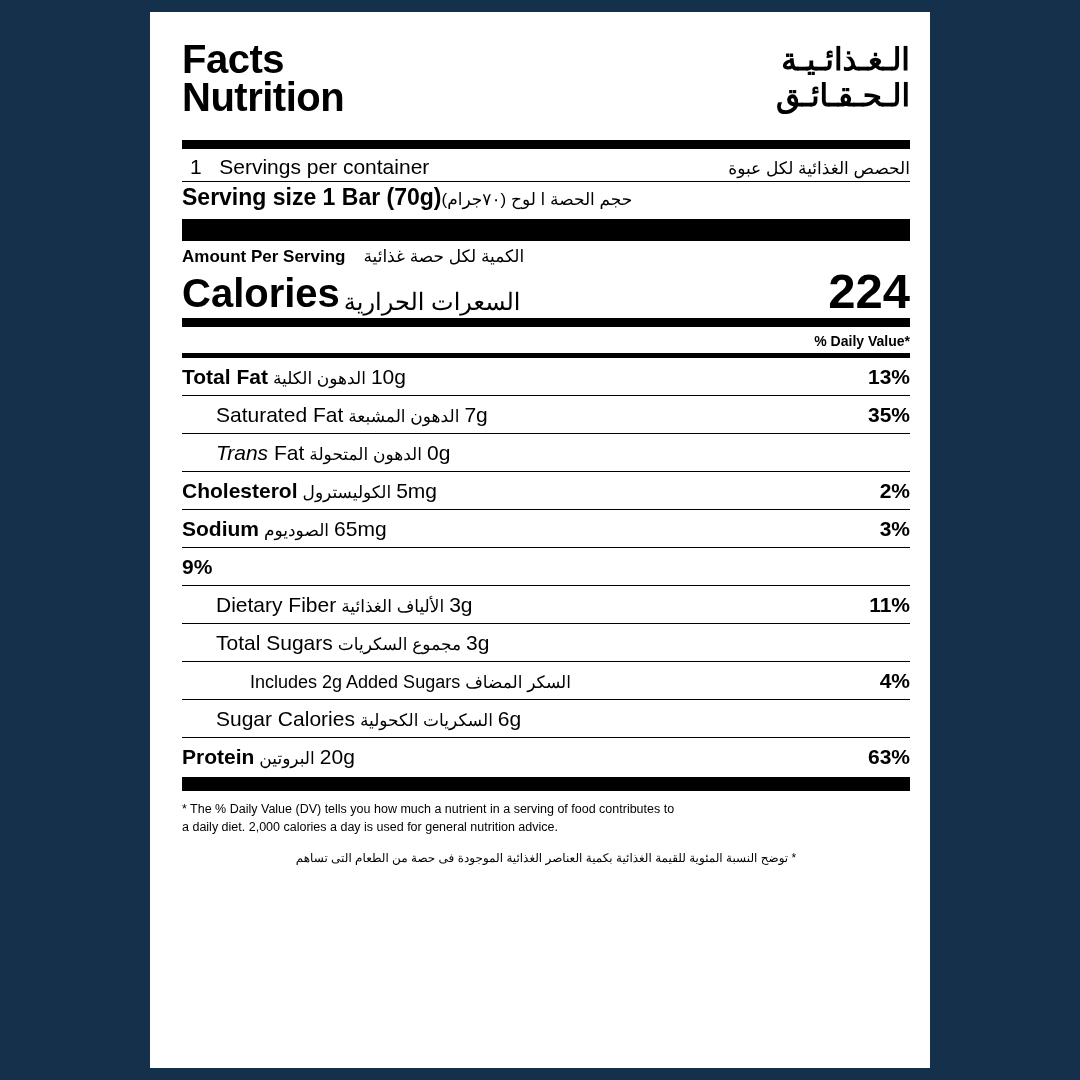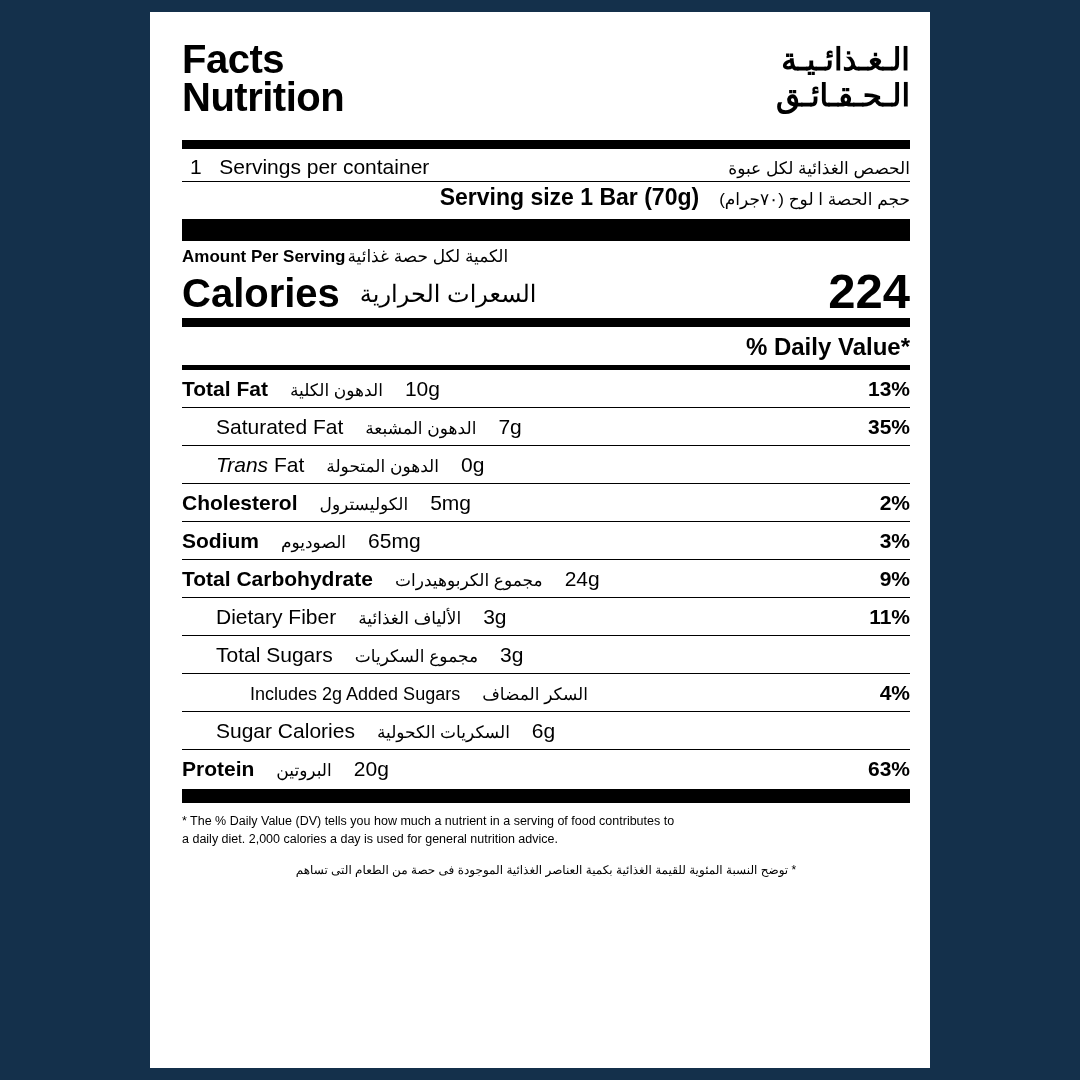--- a/index.html
+++ b/index.html
@@ -63,84 +63,83 @@
     display: flex;
     justify-content: space-between;
     align-items: baseline;
     padding: 6px 0 2px 0;
     font-size: 21px;
   }
   .servings .en { padding-left: 8px; }
   .servings .ar { direction: rtl; font-size: 17px; }
   .serving-size {
     display: flex;
-    justify-content: flex-end;
+    justify-content: flex-start;
     align-items: baseline;
     padding: 2px 0 6px 0;
-    gap: 20px;
   }
   .serving-size .en {
     font-weight: bold;
     font-size: 23px;
   }
   .serving-size .ar {
     direction: rtl;
     font-size: 17px;
   }
   .thickbar {
     height: 22px;
     background: #000;
     margin-top: 2px;
   }
 
   
   .amount {
     display: flex;
     align-items: baseline;
-    gap: 2px;
+    gap: 18px;
     padding-top: 5px;
   }
   .amount .en { font-weight: bold; font-size: 17px; }
   .amount .ar { font-size: 17px; direction: rtl; }
   .cal-row {
     display: flex;
     justify-content: space-between;
     align-items: flex-end;
     border-bottom: 9px solid #000;
     padding-bottom: 2px;
   }
   .cal-left {
     display: flex;
-    align-items: center;
-    gap: 20px;
+    align-items: flex-end;
+    gap: 4px;
   }
   .cal-label { font-weight: bold; font-size: 40px; }
   .cal-label-ar { font-size: 24px; direction: rtl; }
   .cal-value { font-weight: bold; font-size: 49px; line-height: 1; }
 
   
   .dv-head {
     text-align: right;
     font-weight: bold;
-    font-size: 24px;
+    font-size: 14px;
     padding: 6px 0 4px 0;
     border-bottom: 5px solid #000;
   }
 
   
   .nrow {
     display: flex;
     justify-content: space-between;
     align-items: baseline;
     border-bottom: 1px solid #000;
     padding: 7px 0 6px 0;
     font-size: 21px;
   }
   .nrow.noline { border-bottom: none; }
-  .nleft { display: flex; align-items: baseline; gap: 22px; flex-wrap: nowrap; }
+  .nleft { display: flex; align-items: baseline; gap: 5px; flex-wrap: nowrap; }
   .nname { font-size: 21px; }
   .nname.bold { font-weight: bold; }
   .nar { font-size: 17px; direction: rtl; }
   .namt { font-size: 21px; }
   .ndv { font-weight: bold; font-size: 21px; }
   .indent1 { padding-left: 34px; }
   .indent2 { padding-left: 68px; }
   .small-row { font-size: 18px; }
   .small-row .nname { font-size: 18px; }
 
@@ -250,25 +249,20 @@
     <div class="nrow">
       <div class="nleft">
         <span class="nname bold">Sodium</span>
         <span class="nar">الصوديوم</span>
         <span class="namt">65mg</span>
       </div>
       <div class="ndv">3%</div>
     </div>
 
     <div class="nrow">
-      <div class="nleft">
-        <span class="nname bold">Total Carbohydrate</span>
-        <span class="nar">مجموع الكربوهيدرات</span>
-        <span class="namt">24g</span>
-      </div>
       <div class="ndv">9%</div>
     </div>
 
     <div class="nrow">
       <div class="nleft indent1">
         <span class="nname">Dietary Fiber</span>
         <span class="nar">الألياف الغذائية</span>
         <span class="namt">3g</span>
       </div>
       <div class="ndv">11%</div>

